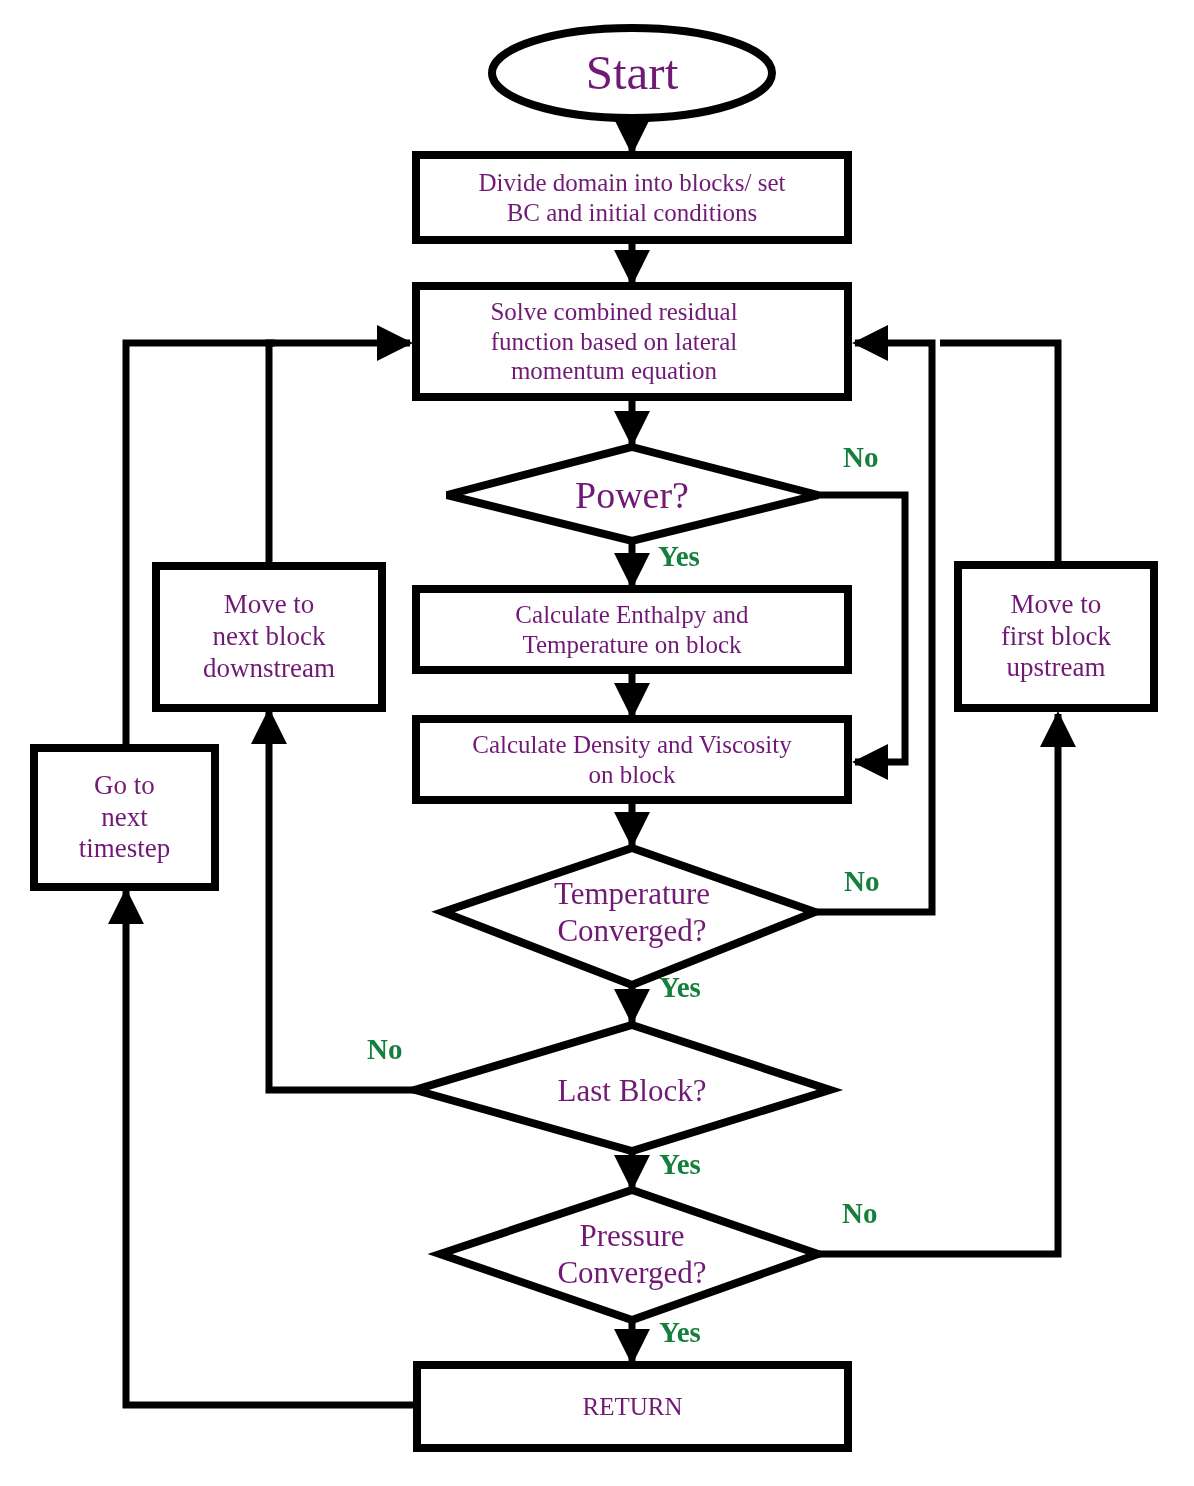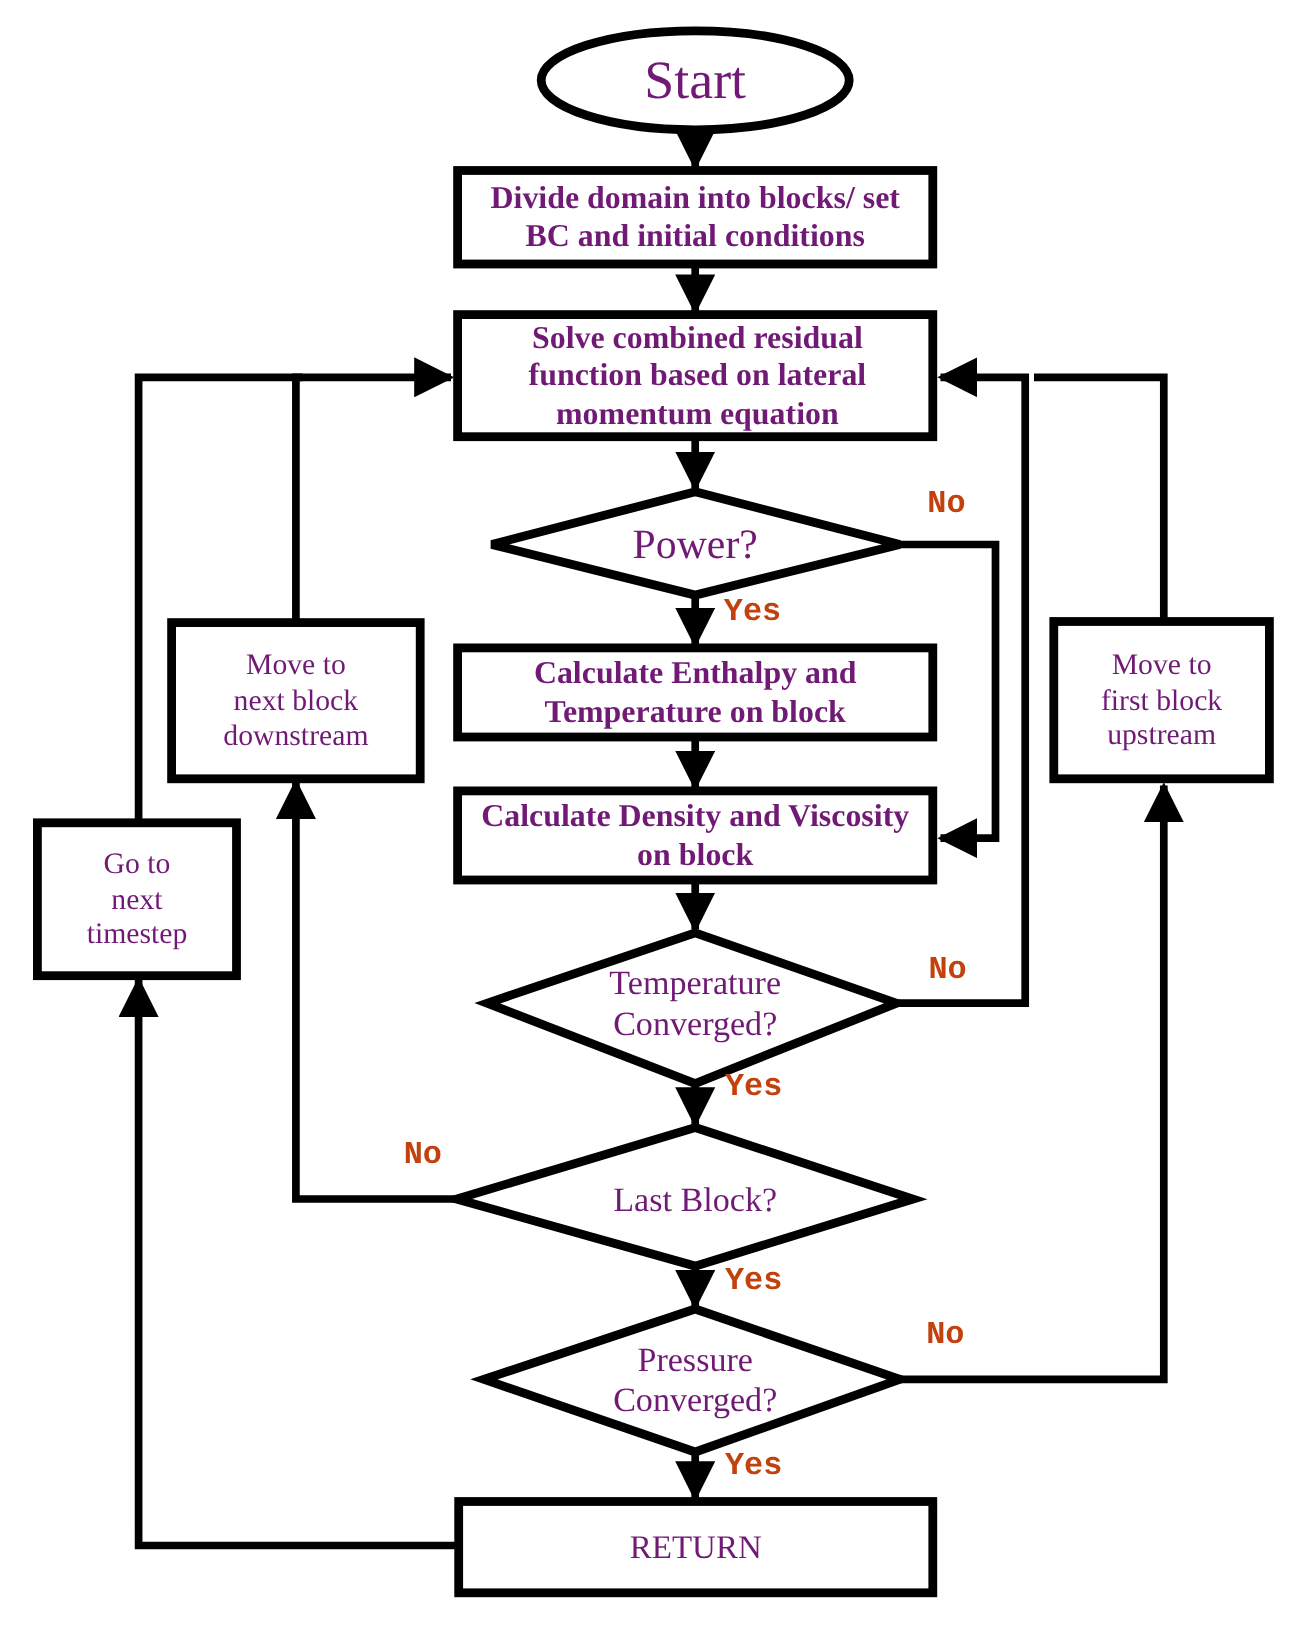--- a/index.html
+++ b/index.html
@@ -29,32 +29,32 @@
     justify-content: center;
     text-align: center;
     color: #701a75;
     font-family: "Liberation Serif", "DejaVu Serif", serif;
     line-height: 1.18;
     white-space: pre-line;
     pointer-events: none;
   }
   .edge-label {
     position: absolute;
-    color: #c2410c;
-    font-family: Liberation Mono, monospace;
+    color: #15803d;
+    font-family: Liberation Serif, serif;
     font-weight: bold;
     white-space: nowrap;
     pointer-events: none;
   }
   .t-start    { font-size: 49px; }
-  .t-process  { font-size: 29px; font-weight: bold; }
+  .t-process  { font-size: 25px; }
   .t-side     { font-size: 27px; }
   .t-power    { font-size: 38px; }
   .t-dec      { font-size: 31px; }
-  .t-return   { font-size: 30px; }
+  .t-return   { font-size: 25px; }
   .t-edge     { font-size: 29px; }
 </style>
 </head>
 <body>
 
 <div id="page">
 
   <svg id="flow-svg" viewBox="0 0 1194 1486">
     <defs>
       <marker id="arrow" viewBox="0 0 10 10" refX="9.2" refY="5" markerWidth="5.2" markerHeight="5.2" orient="auto-start-reverse">
@@ -125,21 +125,21 @@
       <rect x="34" y="748" width="181" height="139" fill="#ffffff" stroke="#000000" stroke-width="8"></rect>
 
     </g>
   </svg>
 
   <div class="node-label t-start" style="left:492px; top:28px; width:280px; height:90px;">Start</div>
 
   <div class="node-label t-process" style="left:420px; top:159px; width:424px; height:77px;">Divide domain into blocks/ set
 BC and initial conditions</div>
 
-  <div class="node-label t-process" style="left:420px; top:290px; width:388px; height:103px;padding-left:20px;">Solve combined residual
+  <div class="node-label t-process" style="left:420px; top:290px; width:388px; height:103px;">Solve combined residual
 function based on lateral
 momentum equation</div>
 
   <div class="node-label t-process" style="left:420px; top:593px; width:424px; height:73px;">Calculate Enthalpy and
 Temperature on block</div>
 
   <div class="node-label t-power" style="left:500px; top:470px; width:264px; height:50px;">Power?</div>
 
   <div class="node-label t-process" style="left:420px; top:723px; width:424px; height:73px;">Calculate Density and Viscosity
 on block</div>

